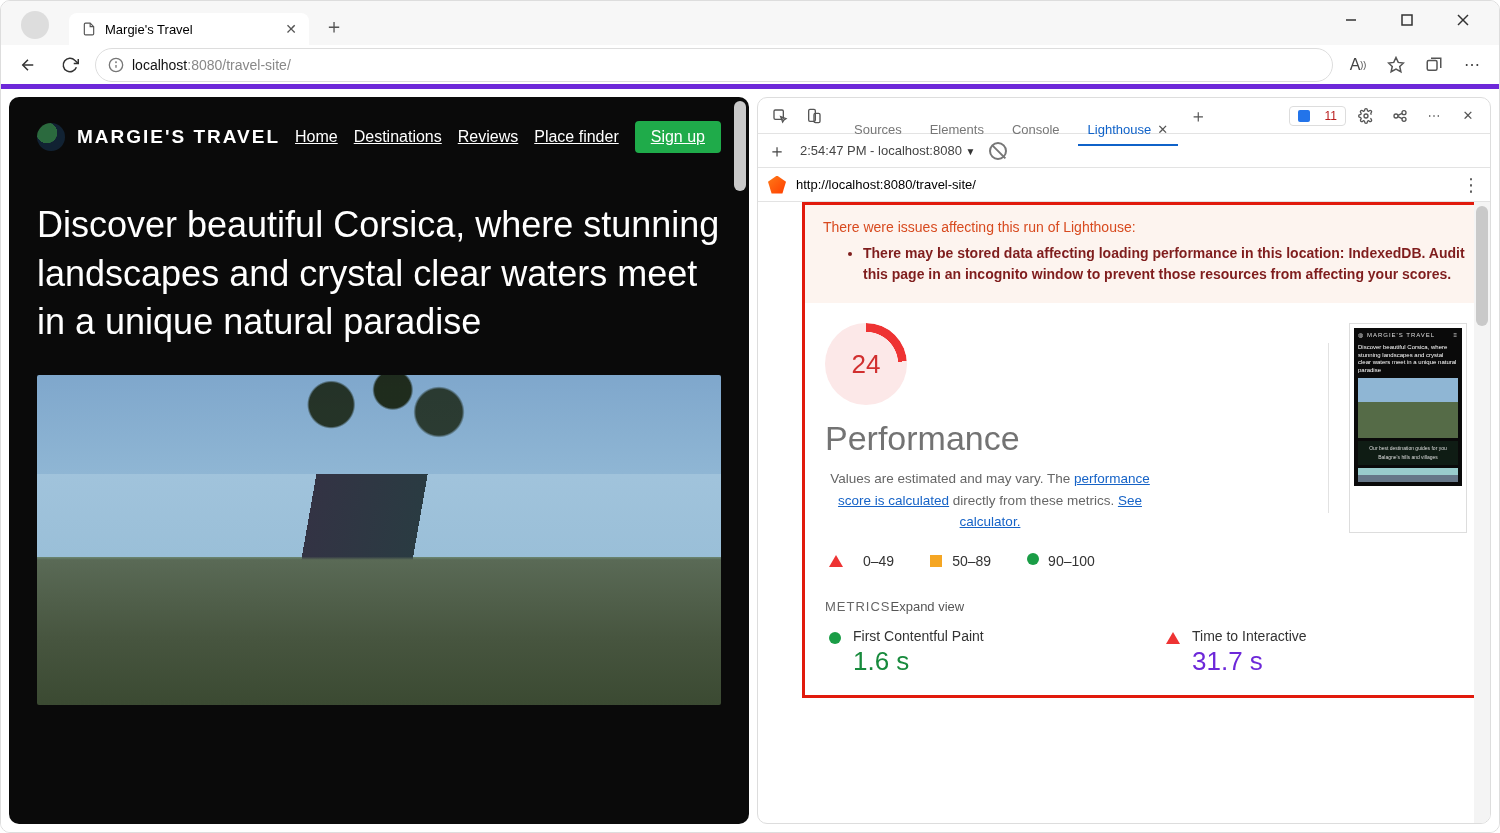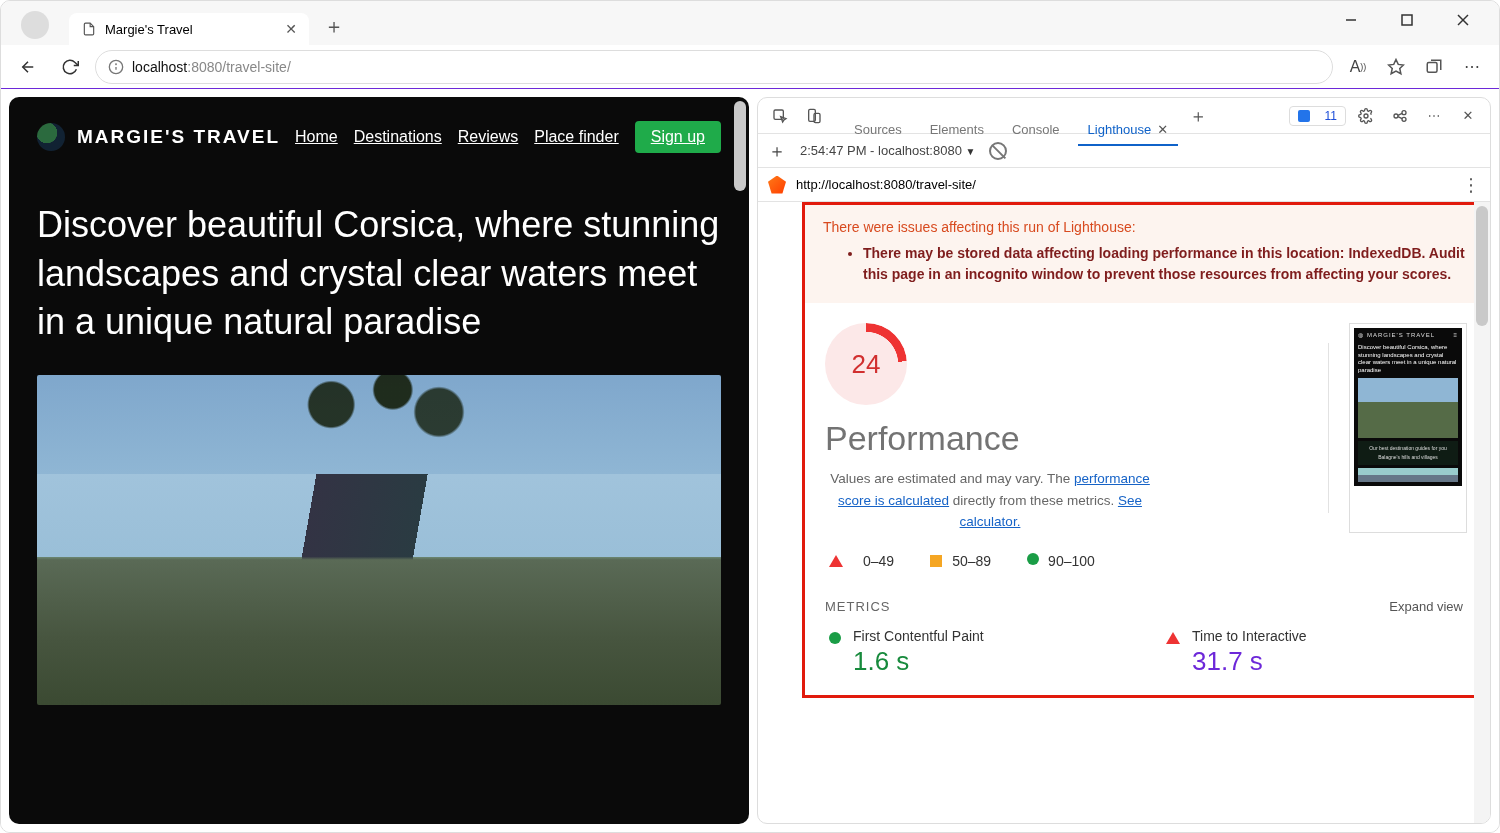--- a/index.html
+++ b/index.html
@@ -9,21 +9,21 @@
 
 .titlebar { height: 44px; display: flex; align-items: flex-end; padding: 6px 0 0 12px; background: #f7f7f7; }
 .avatar-circle { width: 28px; height: 28px; border-radius: 50%; background: #ddd; margin: 0 20px 6px 8px; }
 .tab { display: flex; align-items: center; gap: 8px; background: #fff; border-radius: 8px 8px 0 0; padding: 8px 12px; width: 240px; font-size: 13px; }
 .tab .icon { width: 16px; height: 16px; display: flex; align-items: center; justify-content: center; }
 .tab .close-x { margin-left: auto; font-size: 14px; color: #555; }
 .newtab-btn { width: 30px; height: 30px; display: flex; align-items: center; justify-content: center; font-size: 20px; color: #555; margin-left: 10px; margin-bottom: 4px; }
 .window-controls { margin-left: auto; display: flex; gap: 12px; margin-right: 14px; margin-bottom: 10px; color: #444; }
 .wc { width: 44px; height: 30px; display: flex; align-items: center; justify-content: center; }
 
-.addrbar { height: 44px; display: flex; align-items: center; gap: 8px; padding: 0 10px; background: #fff; border-bottom: 1px solid #6d28d9; }
+.addrbar { height: 44px; display: flex; align-items: center; gap: 8px; padding: 0 10px; background: #fff; border-bottom: 5px solid #6d28d9; }
 .nav-btn { width: 34px; height: 34px; display: flex; align-items: center; justify-content: center; color: #444; border-radius: 6px; }
 .url-box { flex: 1; display: flex; align-items: center; gap: 8px; height: 34px; border: 1px solid #ddd; border-radius: 18px; padding: 0 12px; font-size: 14px; color: #555; }
 .url-host { color: #111; }
 .url-rest { color: #888; }
 .right-icons { display: flex; gap: 4px; align-items: center; }
 
 
 .content { flex: 1; display: flex; overflow: hidden; padding: 8px; gap: 8px; background: #fff; }
 .page-pane { width: 740px; position: relative; border-radius: 10px; overflow: hidden; background: #0a0a0a; display: flex; flex-direction: column; }
 .page-scrollbar { position: absolute; right: 2px; top: 2px; height: 98%; width: 14px; background: transparent; }
@@ -49,21 +49,21 @@
 
 .devtools { flex: 1; border: 1px solid #ddd; border-radius: 10px; display: flex; flex-direction: column; overflow: hidden; font-size: 13px; background: #fff; }
 .dt-tabbar { display: flex; align-items: center; height: 36px; border-bottom: 1px solid #e3e3e3; padding: 0 8px; gap: 6px; }
 .dt-icon-btn { width: 28px; height: 28px; display: flex; align-items: center; justify-content: center; color: #555; }
 .dt-tabs { display: flex; gap: 8px; margin-left: 10px; margin-top: 28px; }
 .dt-tab { padding: 8px 10px; color: #777; cursor: pointer; position: relative; }
 .dt-tab.active { color: #0f62c9; }
 .dt-tab.active::after { content:""; position:absolute; left:0; right:0; bottom:-1px; height:2px; background:#0f62c9; }
 .dt-tab .close { margin-left: 6px; color: #555; }
 .dt-spacer { flex: 1; }
-.issue-pill { display: flex; align-items: center; gap: 15px; border: 1px solid #ddd; border-radius: 4px; padding: 2px 8px; font-size: 12px; color: #1d4ed8; }
+.issue-pill { display: flex; align-items: center; gap: 15px; border: 1px solid #ddd; border-radius: 4px; padding: 2px 8px; font-size: 12px; color: #b91c1c; }
 .blue-dot { width: 12px; height: 12px; background: #2374ea; border-radius: 2px; }
 
 .dt-toolbar { height: 34px; display: flex; align-items: center; gap: 14px; padding: 0 10px; border-bottom: 1px solid #e3e3e3; color: #444; }
 .plus-btn { font-size: 18px; }
 .tri-down { font-size: 10px; color: #333; }
 .no-entry { width: 18px; height: 18px; border: 2px solid #777; border-radius: 50%; position: relative; }
 .no-entry::after { content:""; position:absolute; width: 18px; height: 2px; background:#777; top:7px; left:-1px; transform: rotate(45deg); }
 
 .dt-urlrow { height: 34px; display: flex; align-items: center; gap: 10px; padding: 0 10px; border-bottom: 1px solid #e3e3e3; }
 .lh-badge { width: 18px; height: 18px; background: linear-gradient(135deg,#ff7a18,#ff3d00); clip-path: polygon(50% 0, 100% 35%, 80% 100%, 20% 100%, 0 35%); }
@@ -89,21 +89,21 @@
 .sq-o { width: 12px; height: 12px; background: #f5a623; display:inline-block; }
 .ci-g { width: 12px; height: 12px; background: #1a9d46; border-radius: 50%; display:inline-block; }
 
 .thumb-card { width: 118px; border: 1px solid #ddd; padding: 4px; background:#fff; }
 .thumb-mini { background: #0a0a0a; color: #fff; font-size: 6px; line-height: 1.3; padding: 4px; }
 .thumb-mini .mini-brand { display:flex; justify-content:space-between; align-items:center; font-size:6px; color:#ddd; margin-bottom:4px; letter-spacing:1px; }
 .thumb-mini .mini-img { height: 60px; margin-top: 3px; background: linear-gradient(#8fb6d4 40%, #556b47 40%); }
 .thumb-mini .mini-dark { background:#0f1c14; padding:4px; margin-top:3px; font-size:5px; color:#ddd; text-align:center; }
 .thumb-mini .mini-strip { height: 14px; background: linear-gradient(#9cc 50%, #678 50%); margin-top:3px; }
 
-.metrics-head { display: flex; justify-content: space-between; padding: 10px 24px 6px 20px; color: #666; font-size: 13px; letter-spacing: 1px; }
+.metrics-head { display: flex; padding: 10px 24px 6px 20px; color: #666; font-size: 13px; letter-spacing: 1px; }
 .metrics-row { display: flex; gap: 40px; padding: 8px 24px 18px 24px; }
 .metric { flex: 1; display: flex; gap: 12px; }
 .metric .mark { margin-top: 4px; }
 .metric .lbl { font-size: 14px; color: #333; }
 .metric .val { font-size: 26px; font-weight: 400; margin-top: 2px; }
 .val.good { color: #178a3c; }
 .val.bad { color: #6d28d9; }
 
 .dt-scrollbar { position:absolute; right:0; top:0; bottom:0; width:16px; background:#f4f4f4; }
 .dt-scrollbar .sthumb { width:12px; height:120px; background:#c9c9c9; border-radius:6px; margin:4px auto; }

